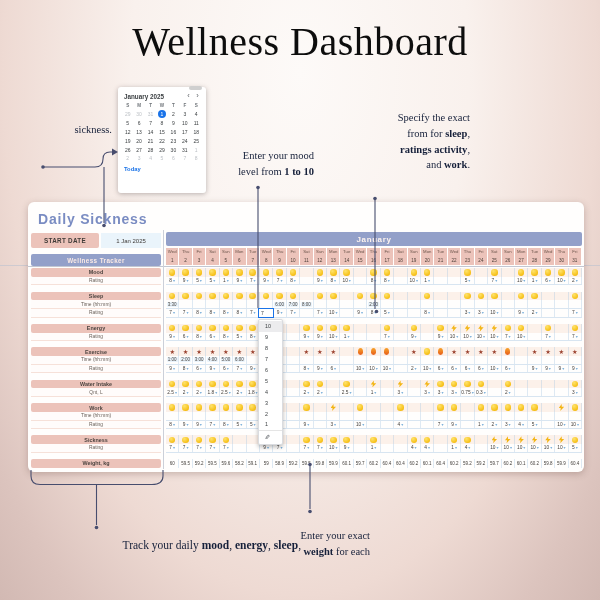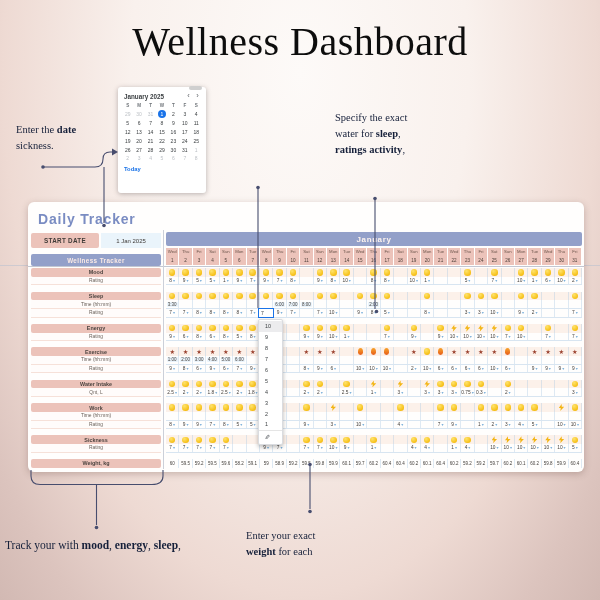--- a/index.html
+++ b/index.html
@@ -6,27 +6,27 @@
   .page{position:relative;width:600px;height:600px;overflow:hidden;
     background:radial-gradient(ellipse at 50% 12%, #fdfaf8 0%, #f9f1ed 40%, #eedad3 70%, #dcc4be 88%, #d2b9b3 100%);
     font-family:"Liberation Sans","DejaVu Sans",sans-serif;}
   
   .title{position:absolute;left:0;top:18px;width:600px;text-align:center;
     font-family:"Liberation Serif","DejaVu Serif",serif;font-size:40px;font-weight:500;color:#0d0d0d;letter-spacing:.5px}
   
   .freeze-line{position:absolute;left:0;top:265px;width:600px;height:1px;background:#bfc3cf;opacity:.65;z-index:1}
   
   .ann{position:absolute;z-index:4;font-family:"Liberation Serif","DejaVu Serif",serif;
-    color:#16203a;font-size:10.5px;line-height:1.5;text-align:left}
+    color:#16203a;font-size:10.5px;line-height:1.5;text-align:right}
   .ann b{font-weight:bold}
   .ann-start{left:16px;top:122px;width:96px}
   .ann-mood{left:206px;top:148px;width:108px}
   .ann-time{left:335px;top:110px;width:135px}
   .ann-track{left:5px;top:537px;width:296px;font-size:11.5px}
-  .ann-weight{left:246px;top:528px;width:118px}
+  .ann-weight{left:252px;top:528px;width:118px}
   
   .connectors{position:absolute;left:0;top:0;z-index:5;pointer-events:none}
   
   .calendar{position:absolute;left:118px;top:87px;width:88px;height:106px;background:#fff;border-radius:3px;
     box-shadow:0 1px 5px rgba(60,50,50,.35);z-index:3;padding:3px 4px;box-sizing:border-box}
   .cal-head{display:flex;align-items:center;height:12px}
   .cal-month{font-size:6.3px;font-weight:bold;color:#3c4043;flex:1;text-align:left;padding-left:2px}
   .cal-nav{font-size:7.5px;color:#5f6368;width:9px;text-align:center;line-height:10px;cursor:default}
   .cal-letters,.cal-week{display:flex}
   .cal-letters span{flex:1;text-align:center;font-size:4.6px;font-weight:bold;color:#70757a;line-height:8px}
@@ -170,30 +170,34 @@
           <span class="cal-cell muted">5</span>
           <span class="cal-cell muted">6</span>
           <span class="cal-cell muted">7</span>
           <span class="cal-cell muted">8</span>
         </div>
       </div>
     <div class="cal-today">Today</div>
   </div>
 
   <div class="ann ann-start">
-      <div><span>Enter the </span><b>date</b></div>
       <div><span>sickness.</span></div>
+    </div>
+  <div class="ann ann-mood">
+      <div><span>Enter your mood</span></div>
+      <div><span>level from </span><b>1 to 10</b></div>
     </div>
   <div class="ann ann-time">
       <div><span>Specify the exact</span></div>
-      <div><span>water for </span><b>sleep</b><span>,</span></div>
+      <div><span>from for </span><b>sleep</b><span>,</span></div>
       <div><b>ratings activity</b><span>,</span></div>
+      <div><span>and </span><b>work</b><span>.</span></div>
     </div>
   <div class="ann ann-track">
-      <div><span>Track your with </span><b>mood</b><span>, </span><b>energy</b><span>, </span><b>sleep</b><span>,</span></div>
+      <div><span>Track your daily </span><b>mood</b><span>, </span><b>energy</b><span>, </span><b>sleep</b><span>,</span></div>
     </div>
   <div class="ann ann-weight">
       <div><span>Enter your exact</span></div>
       <div><b>weight</b><span> for each</span></div>
     </div>
 
   <svg class="connectors" width="600" height="600">
     <g stroke="#474d6e" stroke-width="1.1" fill="none">
       <path d="M43,167 H95 Q103,167 103,159 Q103,152 110,152 H112"></path>
       <path d="M104,167 V223"></path>
@@ -210,21 +214,21 @@
       <circle cx="258" cy="187.5" r="1.8"></circle>
       <circle cx="375" cy="198.5" r="1.8"></circle>
       <circle cx="376.5" cy="311.5" r="1.8"></circle>
       <circle cx="96.5" cy="527.5" r="1.8"></circle>
       <circle cx="310" cy="464.5" r="1.8"></circle>
       <circle cx="310" cy="511.5" r="1.8"></circle>
     </g>
   </svg>
 
   <div class="sheet">
-    <div class="sheet-title">Daily Tracker</div>
+    <div class="sheet-title">Daily Sickness</div>
     <div class="pill">START DATE</div>
     <div class="datecell">1 Jan 2025</div>
     <div class="banner-wt">Wellness Tracker</div>
     <div class="banner-month">January</div>
     <div class="dayrow names" id="dayNames">
         <span>Wed</span>
         <span>Thu</span>
         <span>Fri</span>
         <span>Sat</span>
         <span>Sun</span>

